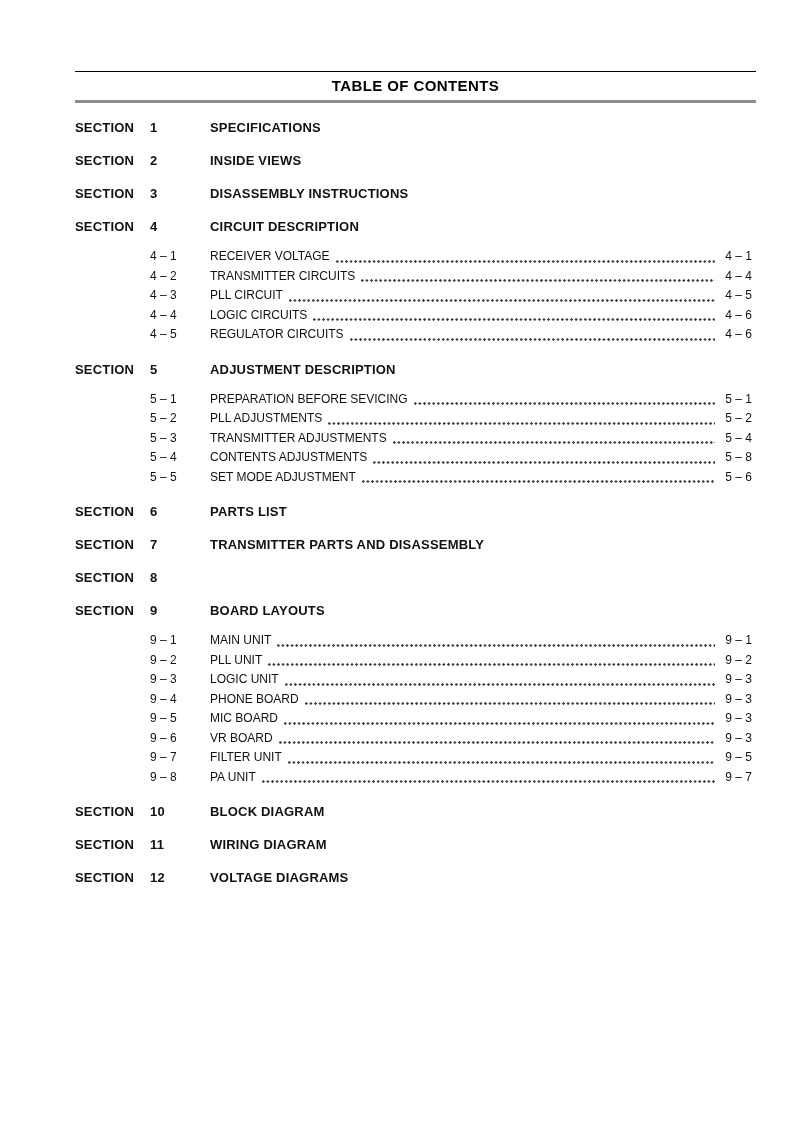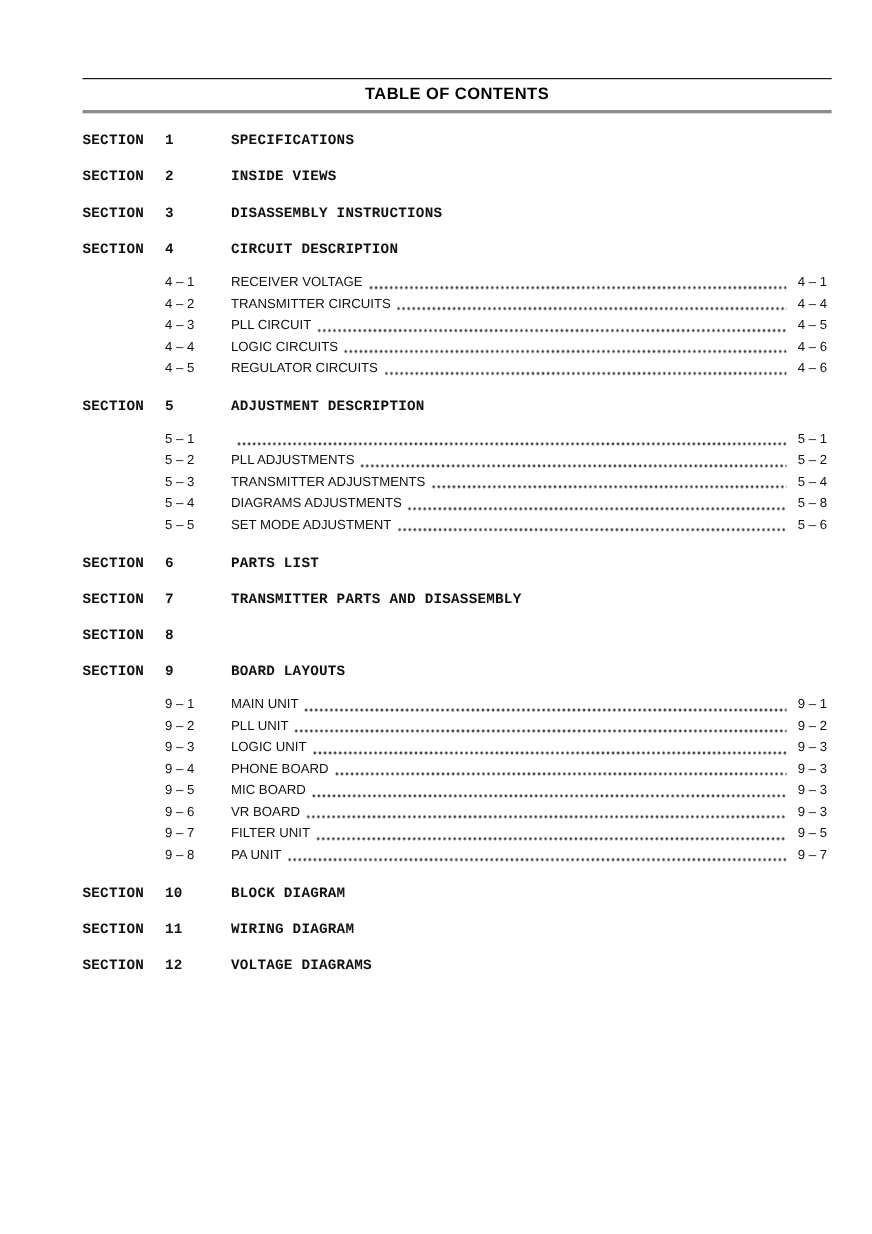--- a/index.html
+++ b/index.html
@@ -45,21 +45,20 @@
   }
   .sec {
     display: flex;
     height: 16px;
     line-height: 16px;
     margin-top: 17px;
     font-size: 13px;
     font-weight: bold;
     letter-spacing: 0.2px;
     white-space: nowrap;
-    font-family: Liberation Mono, monospace;
   }
   .sec-label { width: 75px; }
   .sec-num   { width: 60px; }
   .items { margin-top: 12px; }
   .item {
     display: flex;
     height: 19.5px;
     line-height: 19.5px;
     font-size: 12px;
     padding-right: 4px;
@@ -154,38 +153,39 @@
         </div>
         <div class="section-block">
           <div class="sec">
             <span class="sec-label">SECTION</span>
             <span class="sec-num">5</span>
             <span class="sec-title">ADJUSTMENT DESCRIPTION</span>
           </div>
           <div class="items">
             <div class="item">
               <span class="item-num">5 – 1</span>
+              <span class="item-title">PREPARATION BEFORE SEVICING</span>
               <span class="leader"></span>
               <span class="item-page">5 – 1</span>
             </div>
             <div class="item">
               <span class="item-num">5 – 2</span>
               <span class="item-title">PLL ADJUSTMENTS</span>
               <span class="leader"></span>
               <span class="item-page">5 – 2</span>
             </div>
             <div class="item">
               <span class="item-num">5 – 3</span>
               <span class="item-title">TRANSMITTER ADJUSTMENTS</span>
               <span class="leader"></span>
               <span class="item-page">5 – 4</span>
             </div>
             <div class="item">
               <span class="item-num">5 – 4</span>
-              <span class="item-title">DIAGRAMS ADJUSTMENTS</span>
+              <span class="item-title">CONTENTS ADJUSTMENTS</span>
               <span class="leader"></span>
               <span class="item-page">5 – 8</span>
             </div>
             <div class="item">
               <span class="item-num">5 – 5</span>
               <span class="item-title">SET MODE ADJUSTMENT</span>
               <span class="leader"></span>
               <span class="item-page">5 – 6</span>
             </div>
           </div>

